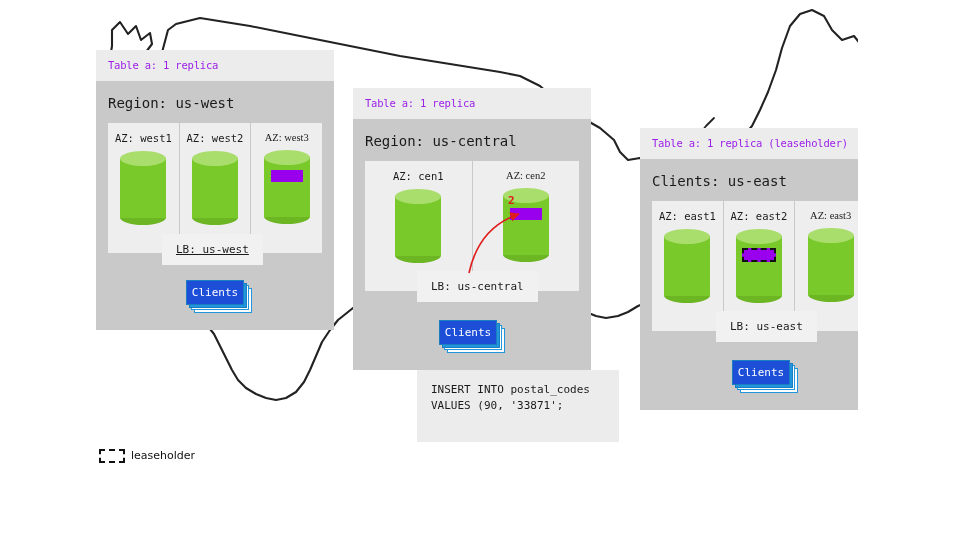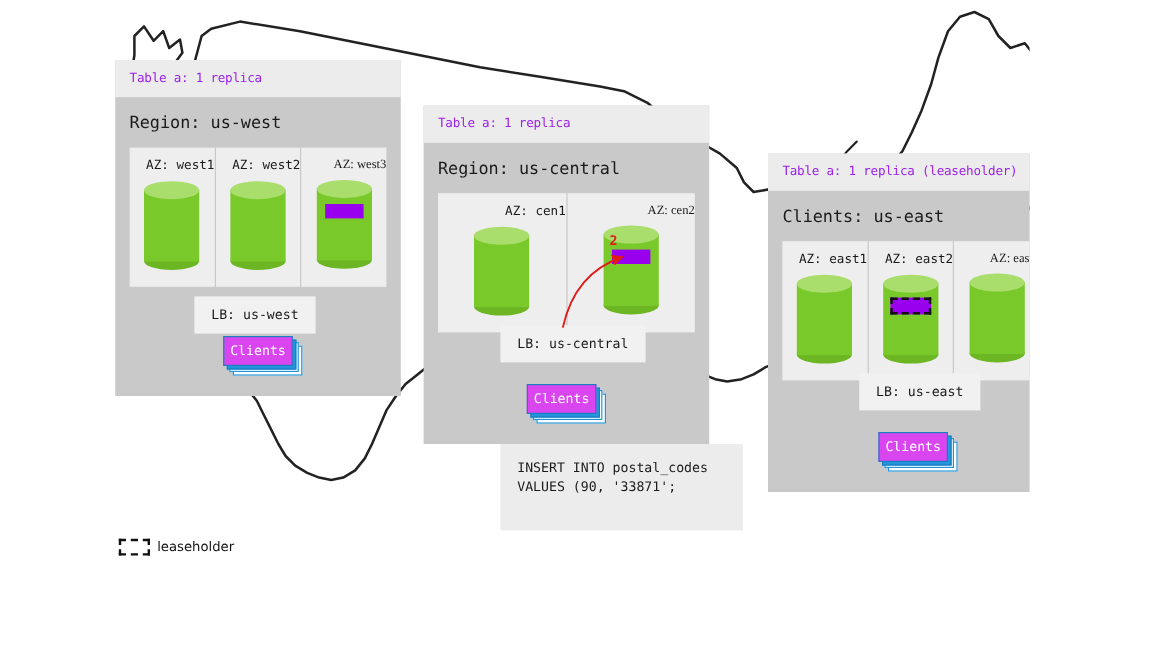--- a/index.html
+++ b/index.html
@@ -44,22 +44,22 @@
     padding: 14px 16px 12px 12px;
     white-space: nowrap;
   }
   .az-strip {
     display: flex;
     background: #eeeeee;
     margin: 0 12px;
   }
   .az-cell {
     flex: 1 1 0;
-    text-align: right;
-    padding: 9px 0 14px 0;
+    text-align: center;
+    padding: 9px 0 28px 0;
     border-right: 1px solid #c9c9c9;
     position: relative;
   }
   .az-cell:last-child { border-right: none; font-family: Liberation Serif, serif; }
   .az-label {
     font-size: 10.5px;
     color: #1a1a1a;
     white-space: nowrap;
     display: block;
     margin-bottom: 7px;
@@ -118,21 +118,21 @@
     z-index: 6;
   }
 
   
   .clients-btn {
     position: absolute;
     z-index: 5;
   }
   .clients-btn .card {
     position: absolute;
-    background: #d946ef;
+    background: #1d4ed8;
     border: 1px solid #1a7fc0;
     width: 56px;
     height: 23px;
   }
   .clients-btn .c3 { left: 8px; top: 8px; background: #ffffff; border-color: #2196dd; }
   .clients-btn .c2 { left: 5px; top: 5px; background: #ffffff; border-color: #2196dd; }
   .clients-btn .c1 { left: 3px; top: 3px; background: #2196dd; }
   .clients-btn .c0 {
     left: 0; top: 0;
     display: flex;
@@ -244,21 +244,21 @@
       <div class="az-cell">
         <span class="az-label">AZ: west3</span>
         <div class="cyl">
           <div class="cyl-bottom"></div>
           <div class="cyl-body"></div>
           <div class="cyl-top"></div>
           <div class="replica"></div>
         </div>
       </div>
     </div>
-    <div class="lb-chip" style="left:66px; top:197px;">LB: us-west</div>
+    <div class="lb-chip" style="left:66px; top:184px;text-decoration:underline;">LB: us-west</div>
     <div class="clients-btn" style="left:90px; top:230px; width:68px; height:34px;">
       <div class="card c3"></div>
       <div class="card c2"></div>
       <div class="card c1"></div>
       <div class="card c0">Clients</div>
     </div>
   </div>
 
   <div class="region-panel" style="left:353px; top:88px; width:238px; height:282px;">
     <div class="table-banner">Table a: 1 replica</div>

